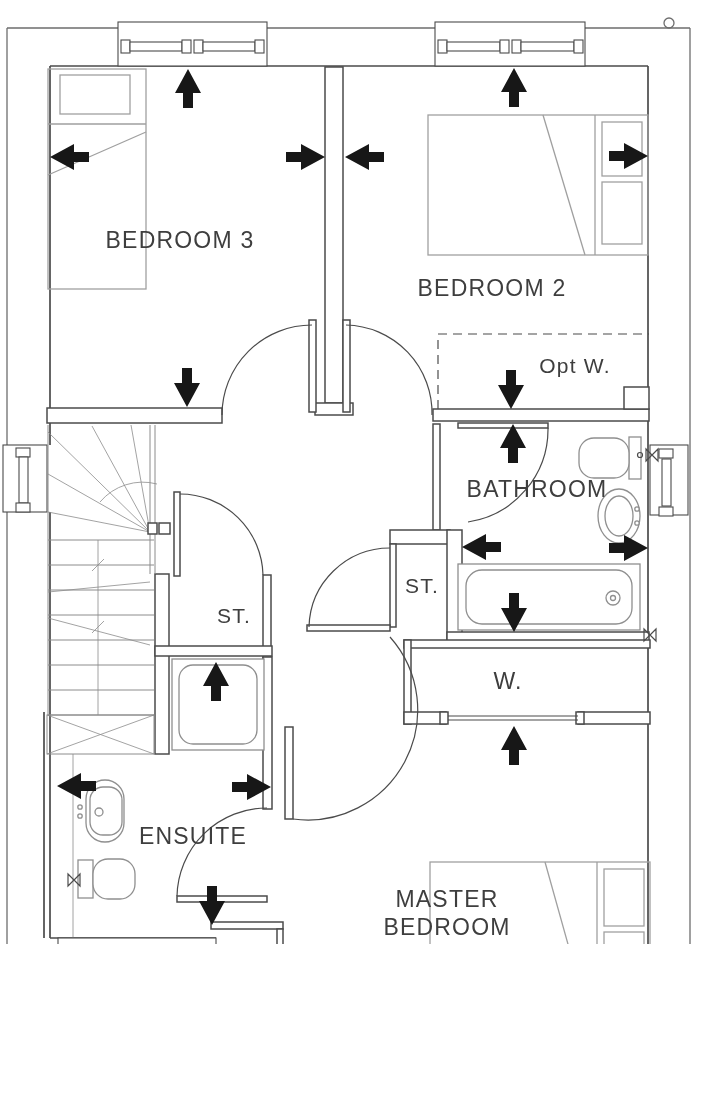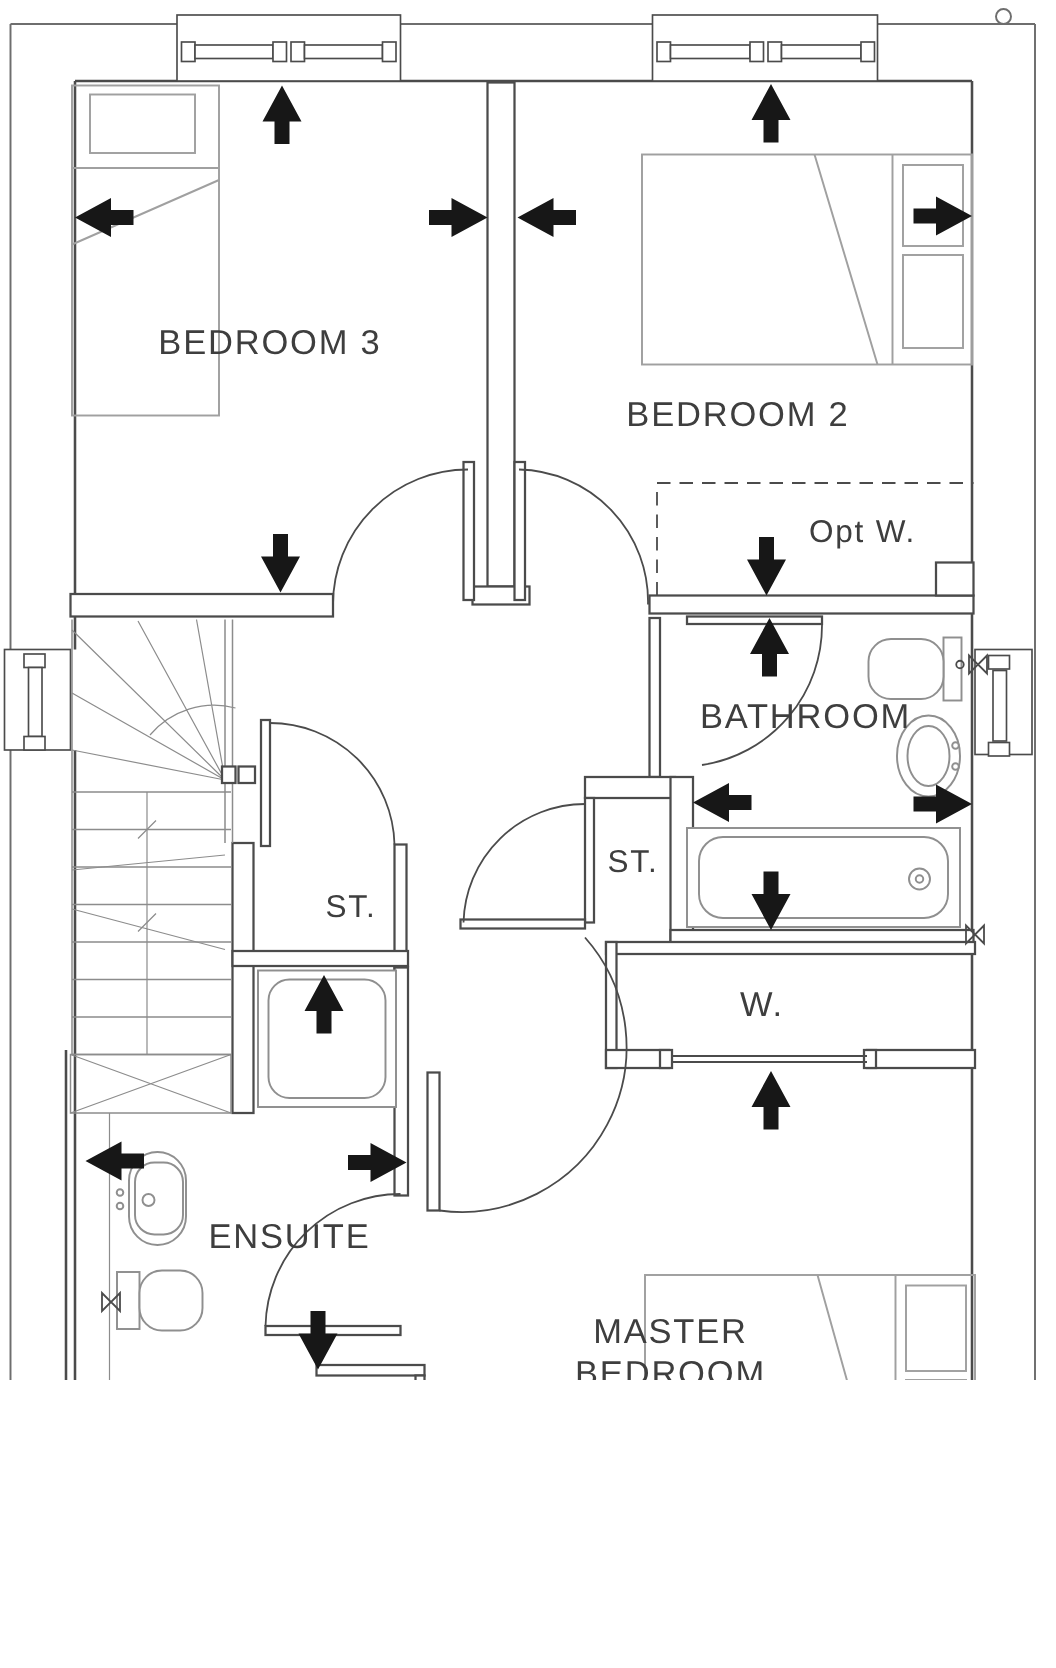--- a/index.html
+++ b/index.html
@@ -1,17 +1,17 @@
 <!DOCTYPE html>
 <html style="--c-wall: #4b4b4b; --c-envelope: #6e6e6e; --c-fixture: #8f8f8f; --c-furniture: #a0a0a0; --c-stair: #8c8c8c; --c-arrow: #171717; --c-text: #3e3e3e; --c-background: #ffffff;"><head>
 <meta charset="utf-8">
 <style>
   html,body { margin:0; padding:0; background:#fff; }
   #plan-wrap {
-    position:relative; width:704px; height:920px; margin:0 auto;
+    position:relative; width:704px; height:920px; margin:12px auto;
     background:var(--c-background,#fff);
     font-family:"Liberation Sans", sans-serif;
   }
   svg { display:block; }
   
   .w  { stroke:var(--c-wall,#4b4b4b); stroke-width:1.7; fill:none; }
   .wf { stroke:var(--c-wall,#4b4b4b); stroke-width:1.5; fill:#fff; }
   .e  { stroke:var(--c-envelope,#6e6e6e); stroke-width:1.3; fill:none; }
   .d  { stroke:var(--c-wall,#4b4b4b); stroke-width:1.2; fill:none; }
   .g  { stroke:var(--c-wall,#4b4b4b); stroke-width:1.1; fill:#fff; }

